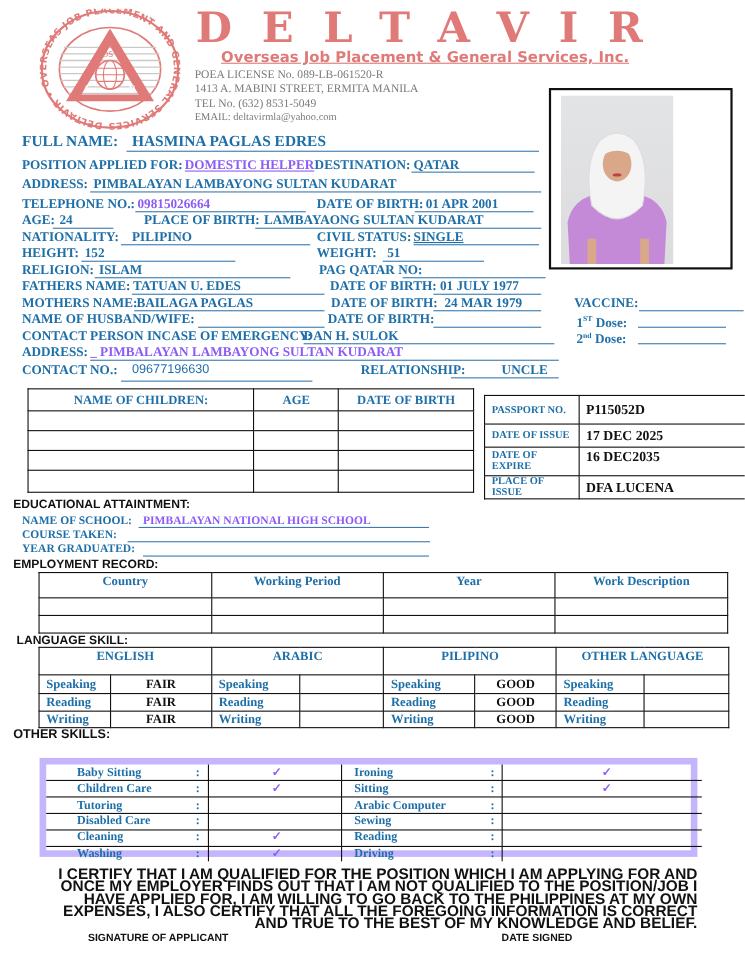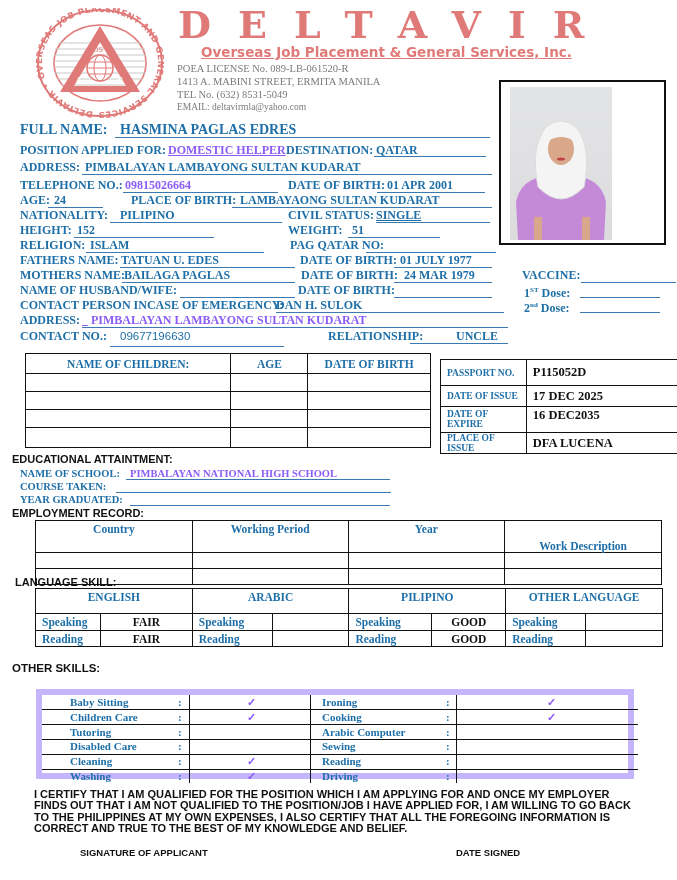--- a/index.html
+++ b/index.html
@@ -28,21 +28,21 @@
   
   table { border-collapse: collapse; position: absolute; }
   td, th { border: 1px solid #111; font-size: 11.5px; font-weight: bold; font-family: "Liberation Serif", serif; }
   th { color: #1e6fa8; text-align: center; font-weight: bold; }
   .lbl { color: #1e6fa8; }
   .val { color: #111; text-align: center; }
   .sec { font-size: 11px; font-weight: bold; color: #111; font-family: "Liberation Sans", sans-serif; }
   .ppt td { height: 21px; padding: 0 6px; }
   .ppt .pl { color: #1e6fa8; font-size: 9.5px; width: 84px; }
   .ppt .pv { color: #111; font-size: 12.5px; width: 150px; }
-  .cert { left: 34px; top: 789px; width: 600px; font-size: 11px; font-weight: bold; color: #111; line-height: 11.3px; font-family: "Liberation Sans", sans-serif; }
+  .cert { left: 34px; top: 789px; width: 600px; font-size: 14px; font-weight: bold; color: #111; line-height: 11.3px; font-family: "Liberation Sans", sans-serif; text-align: right; }
   .sig { font-size: 9.5px; font-weight: bold; color: #111; font-family: "Liberation Sans", sans-serif; }
 </style>
 </head>
 <body>
 
 <div class="abs logo">
   <svg width="128" height="110" viewBox="0 0 128 110">
     <defs>
         <path id="ring" d="M64,104 A58,50 0 1,1 64.1,104"></path>
       </defs>
@@ -245,21 +245,21 @@
 <div class="abs f blue" style="left:20px;top:493px;font-size:10.5px">YEAR GRADUATED:</div>
 <div class="line" style="left:130px;top:505px;width:260px"></div>
 
 <div class="abs sec" style="left:12px;top:507px">EMPLOYMENT RECORD:</div>
 <table style="left:35px;top:520px;width:627px">
   <tbody>
       <tr style="height:23px">
     <th style="width:157px;vertical-align:top;padding-top:2px">Country</th>
     <th style="width:156px;vertical-align:top;padding-top:2px">Working Period</th>
     <th style="width:157px;vertical-align:top;padding-top:2px">Year</th>
-    <th style="width:157px;vertical-align:top;padding-top:19px">Work Description</th>
+    <th style="width:157px;vertical-align:top;padding-top:2px">Work Description</th>
   </tr>
   <tr style="height:16px">
         <td></td>
         <td></td>
         <td></td>
         <td></td>
       </tr>
   <tr style="height:16px">
         <td></td>
         <td></td>
@@ -289,20 +289,30 @@
     <td class="val" style="width:77px"></td>
   </tr>
   <tr style="height:16px">
     <td class="lbl" style="padding-left:6px">Reading</td>
     <td class="val">FAIR</td>
     <td class="lbl" style="padding-left:6px">Reading</td>
     <td class="val"></td>
     <td class="lbl" style="padding-left:6px">Reading</td>
     <td class="val">GOOD</td>
     <td class="lbl" style="padding-left:6px">Reading</td>
+    <td class="val"></td>
+  </tr>
+  <tr style="height:15px">
+    <td class="lbl" style="padding-left:6px">Writing</td>
+    <td class="val">FAIR</td>
+    <td class="lbl" style="padding-left:6px">Writing</td>
+    <td class="val"></td>
+    <td class="lbl" style="padding-left:6px">Writing</td>
+    <td class="val">GOOD</td>
+    <td class="lbl" style="padding-left:6px">Writing</td>
     <td class="val"></td>
   </tr>
 </tbody>
   </table>
 
 <div class="abs sec" style="left:12px;top:662px;font-size:11.5px">OTHER SKILLS:</div>
 <div class="abs" style="left:36px;top:689px;width:598px;height:90px;border:6px solid #c4b5fd">
   <div class="abs" style="left:147px;top:0;width:1px;height:88px;background:#111"></div>
   <div class="abs" style="left:268px;top:0;width:1px;height:88px;background:#111"></div>
   <div class="abs" style="left:414px;top:0;width:1px;height:88px;background:#111"></div>
@@ -310,21 +320,21 @@
       <div class="abs f blue" style="left:28px;top:0px;font-size:11px;line-height:14px">Baby Sitting</div>
       <div class="abs f blue" style="left:136px;top:0px;font-size:11px;line-height:14px">:</div>
       <div class="abs f blk" style="left:205px;top:0px;font-size:11px;line-height:14px">✓</div>
       <div class="abs f blue" style="left:280px;top:0px;font-size:11px;line-height:14px">Ironing</div>
       <div class="abs f blue" style="left:404px;top:0px;font-size:11px;line-height:14px">:</div>
       <div class="abs f blk" style="left:505px;top:0px;font-size:11px;line-height:14px">✓</div>
       <div class="abs" style="left:0;width:596px;height:1px;background:#111;top:14.3px"></div>
       <div class="abs f blue" style="left:28px;top:14.8px;font-size:11px;line-height:14px">Children Care</div>
       <div class="abs f blue" style="left:136px;top:14.8px;font-size:11px;line-height:14px">:</div>
       <div class="abs f blk" style="left:205px;top:14.8px;font-size:11px;line-height:14px">✓</div>
-      <div class="abs f blue" style="left:280px;top:14.8px;font-size:11px;line-height:14px">Cooking</div>
+      <div class="abs f blue" style="left:280px;top:14.8px;font-size:11px;line-height:14px">Sitting</div>
       <div class="abs f blue" style="left:404px;top:14.8px;font-size:11px;line-height:14px">:</div>
       <div class="abs f blk" style="left:505px;top:14.8px;font-size:11px;line-height:14px">✓</div>
       <div class="abs" style="left:0;width:596px;height:1px;background:#111;top:29.1px"></div>
       <div class="abs f blue" style="left:28px;top:29.6px;font-size:11px;line-height:14px">Tutoring</div>
       <div class="abs f blue" style="left:136px;top:29.6px;font-size:11px;line-height:14px">:</div>
       <div class="abs f blk" style="left:205px;top:29.6px;font-size:11px;line-height:14px"></div>
       <div class="abs f blue" style="left:280px;top:29.6px;font-size:11px;line-height:14px">Arabic Computer</div>
       <div class="abs f blue" style="left:404px;top:29.6px;font-size:11px;line-height:14px">:</div>
       <div class="abs f blk" style="left:505px;top:29.6px;font-size:11px;line-height:14px"></div>
       <div class="abs" style="left:0;width:596px;height:1px;background:#111;top:43.900000000000006px"></div>

